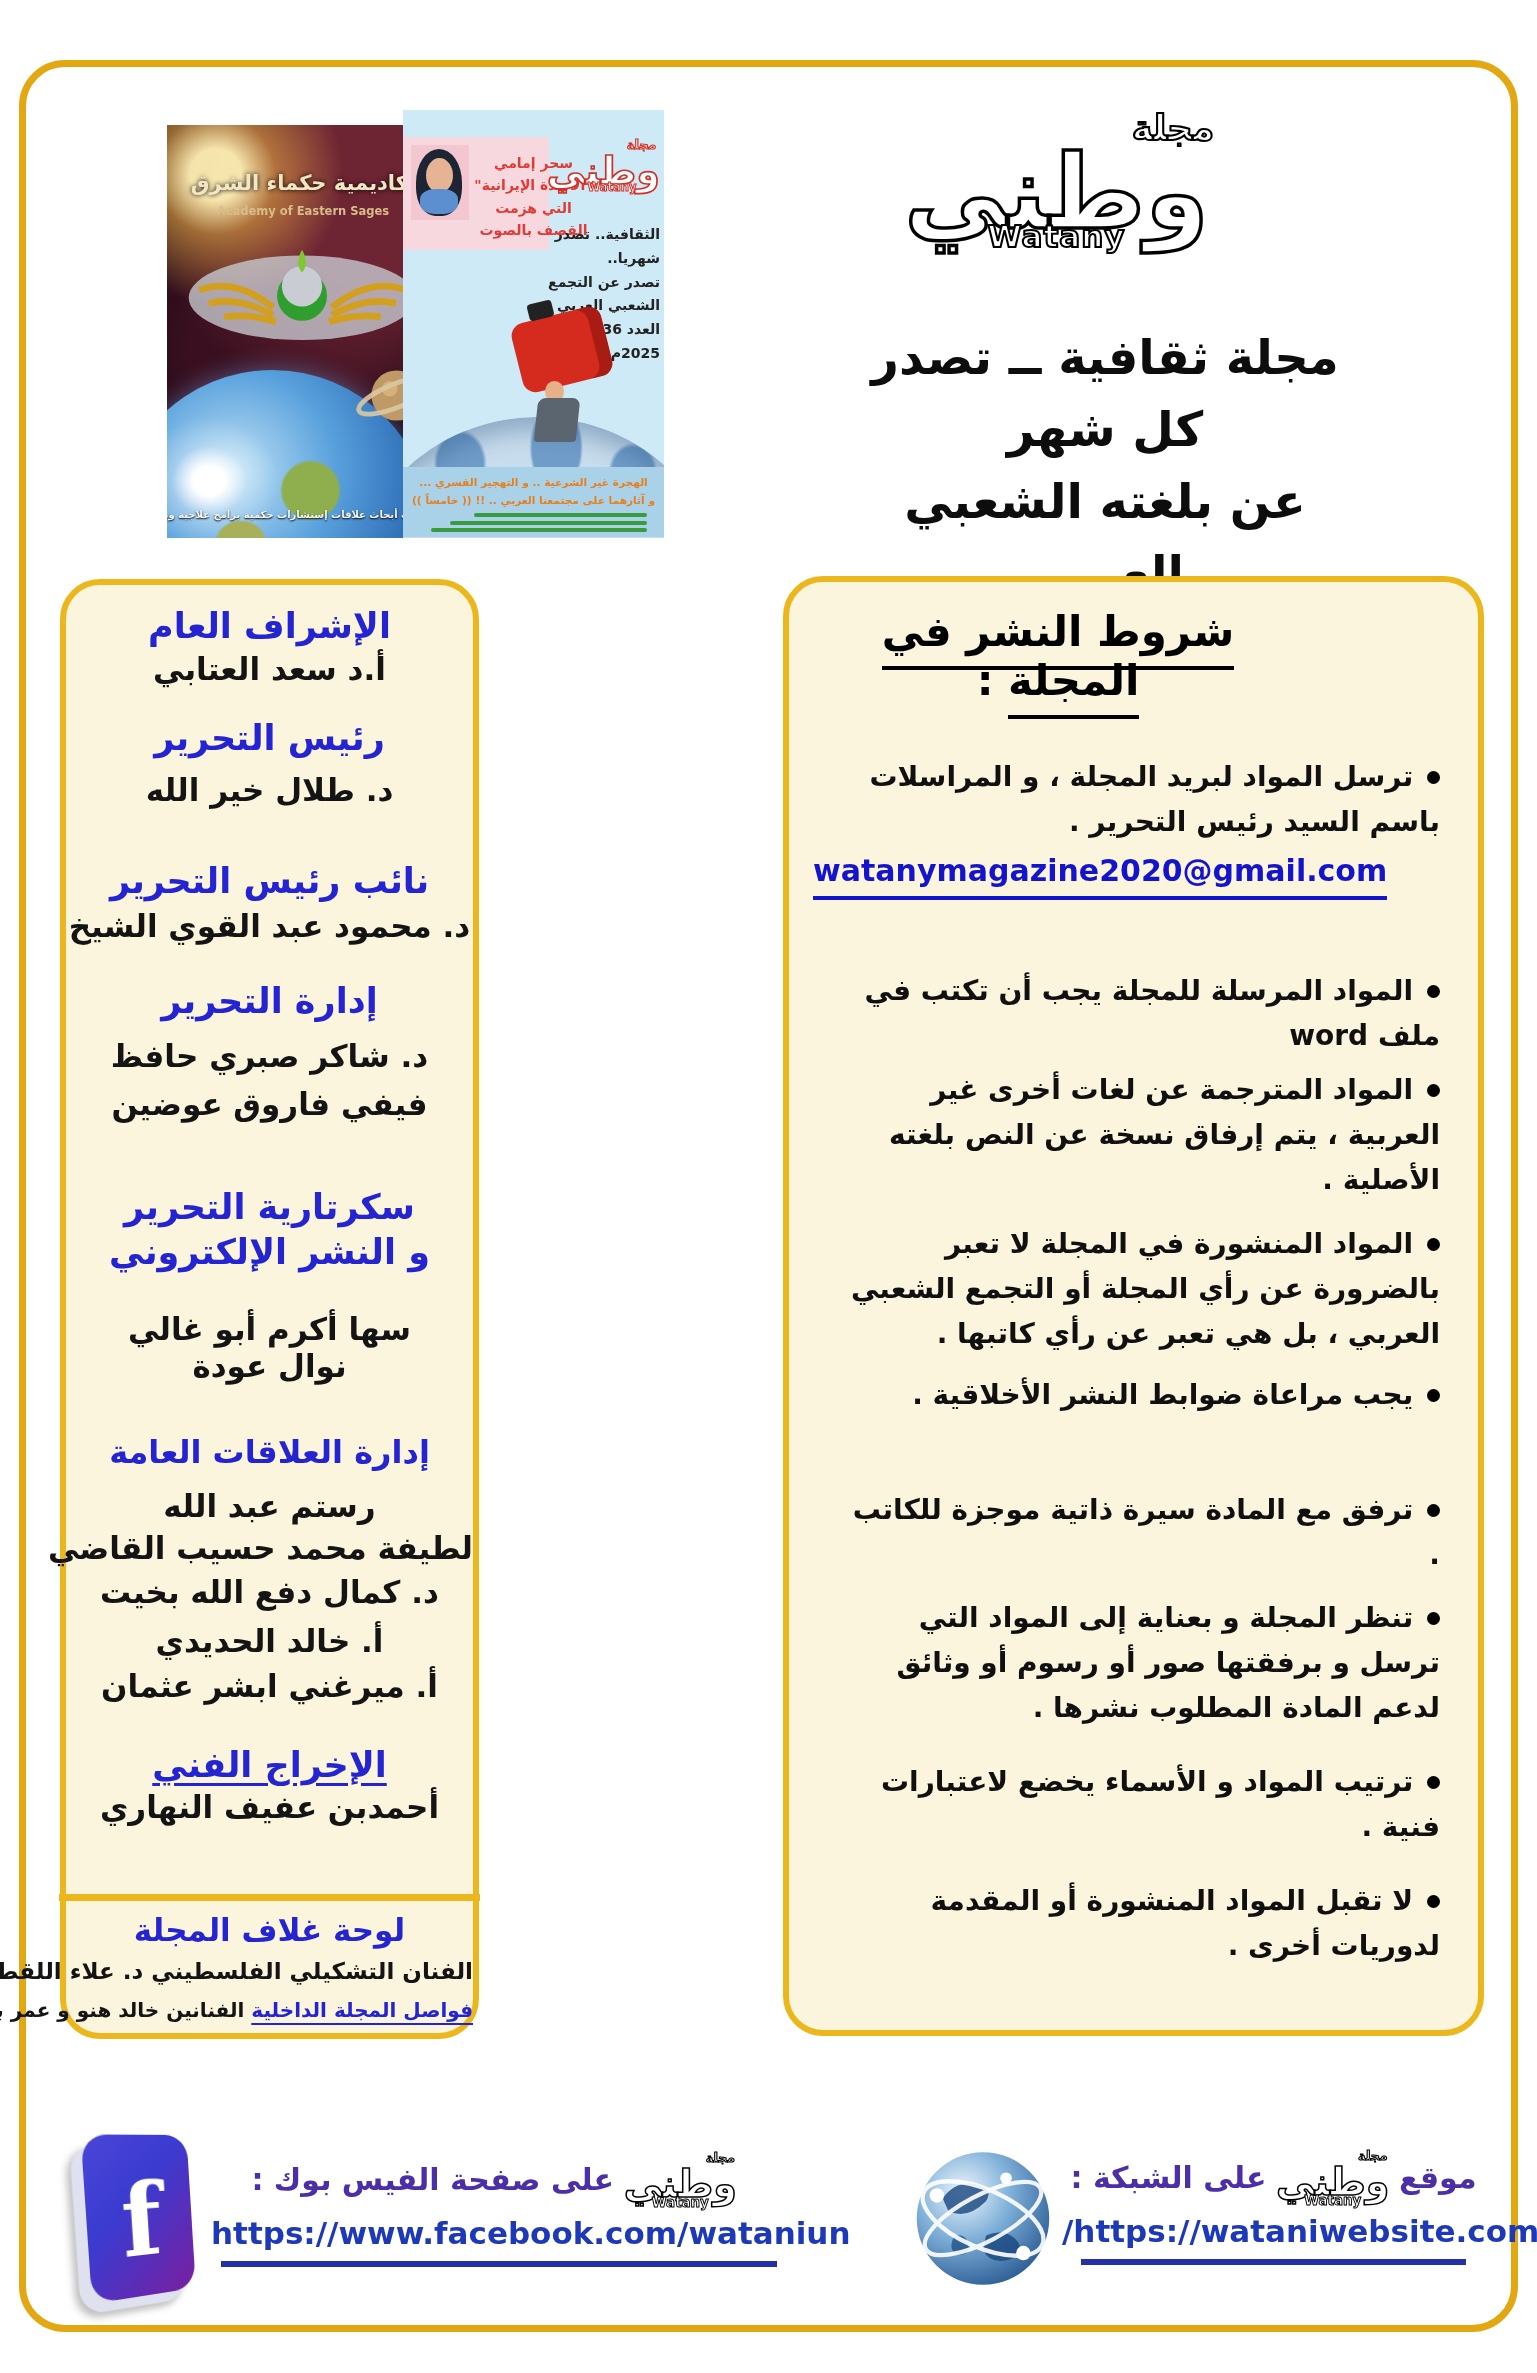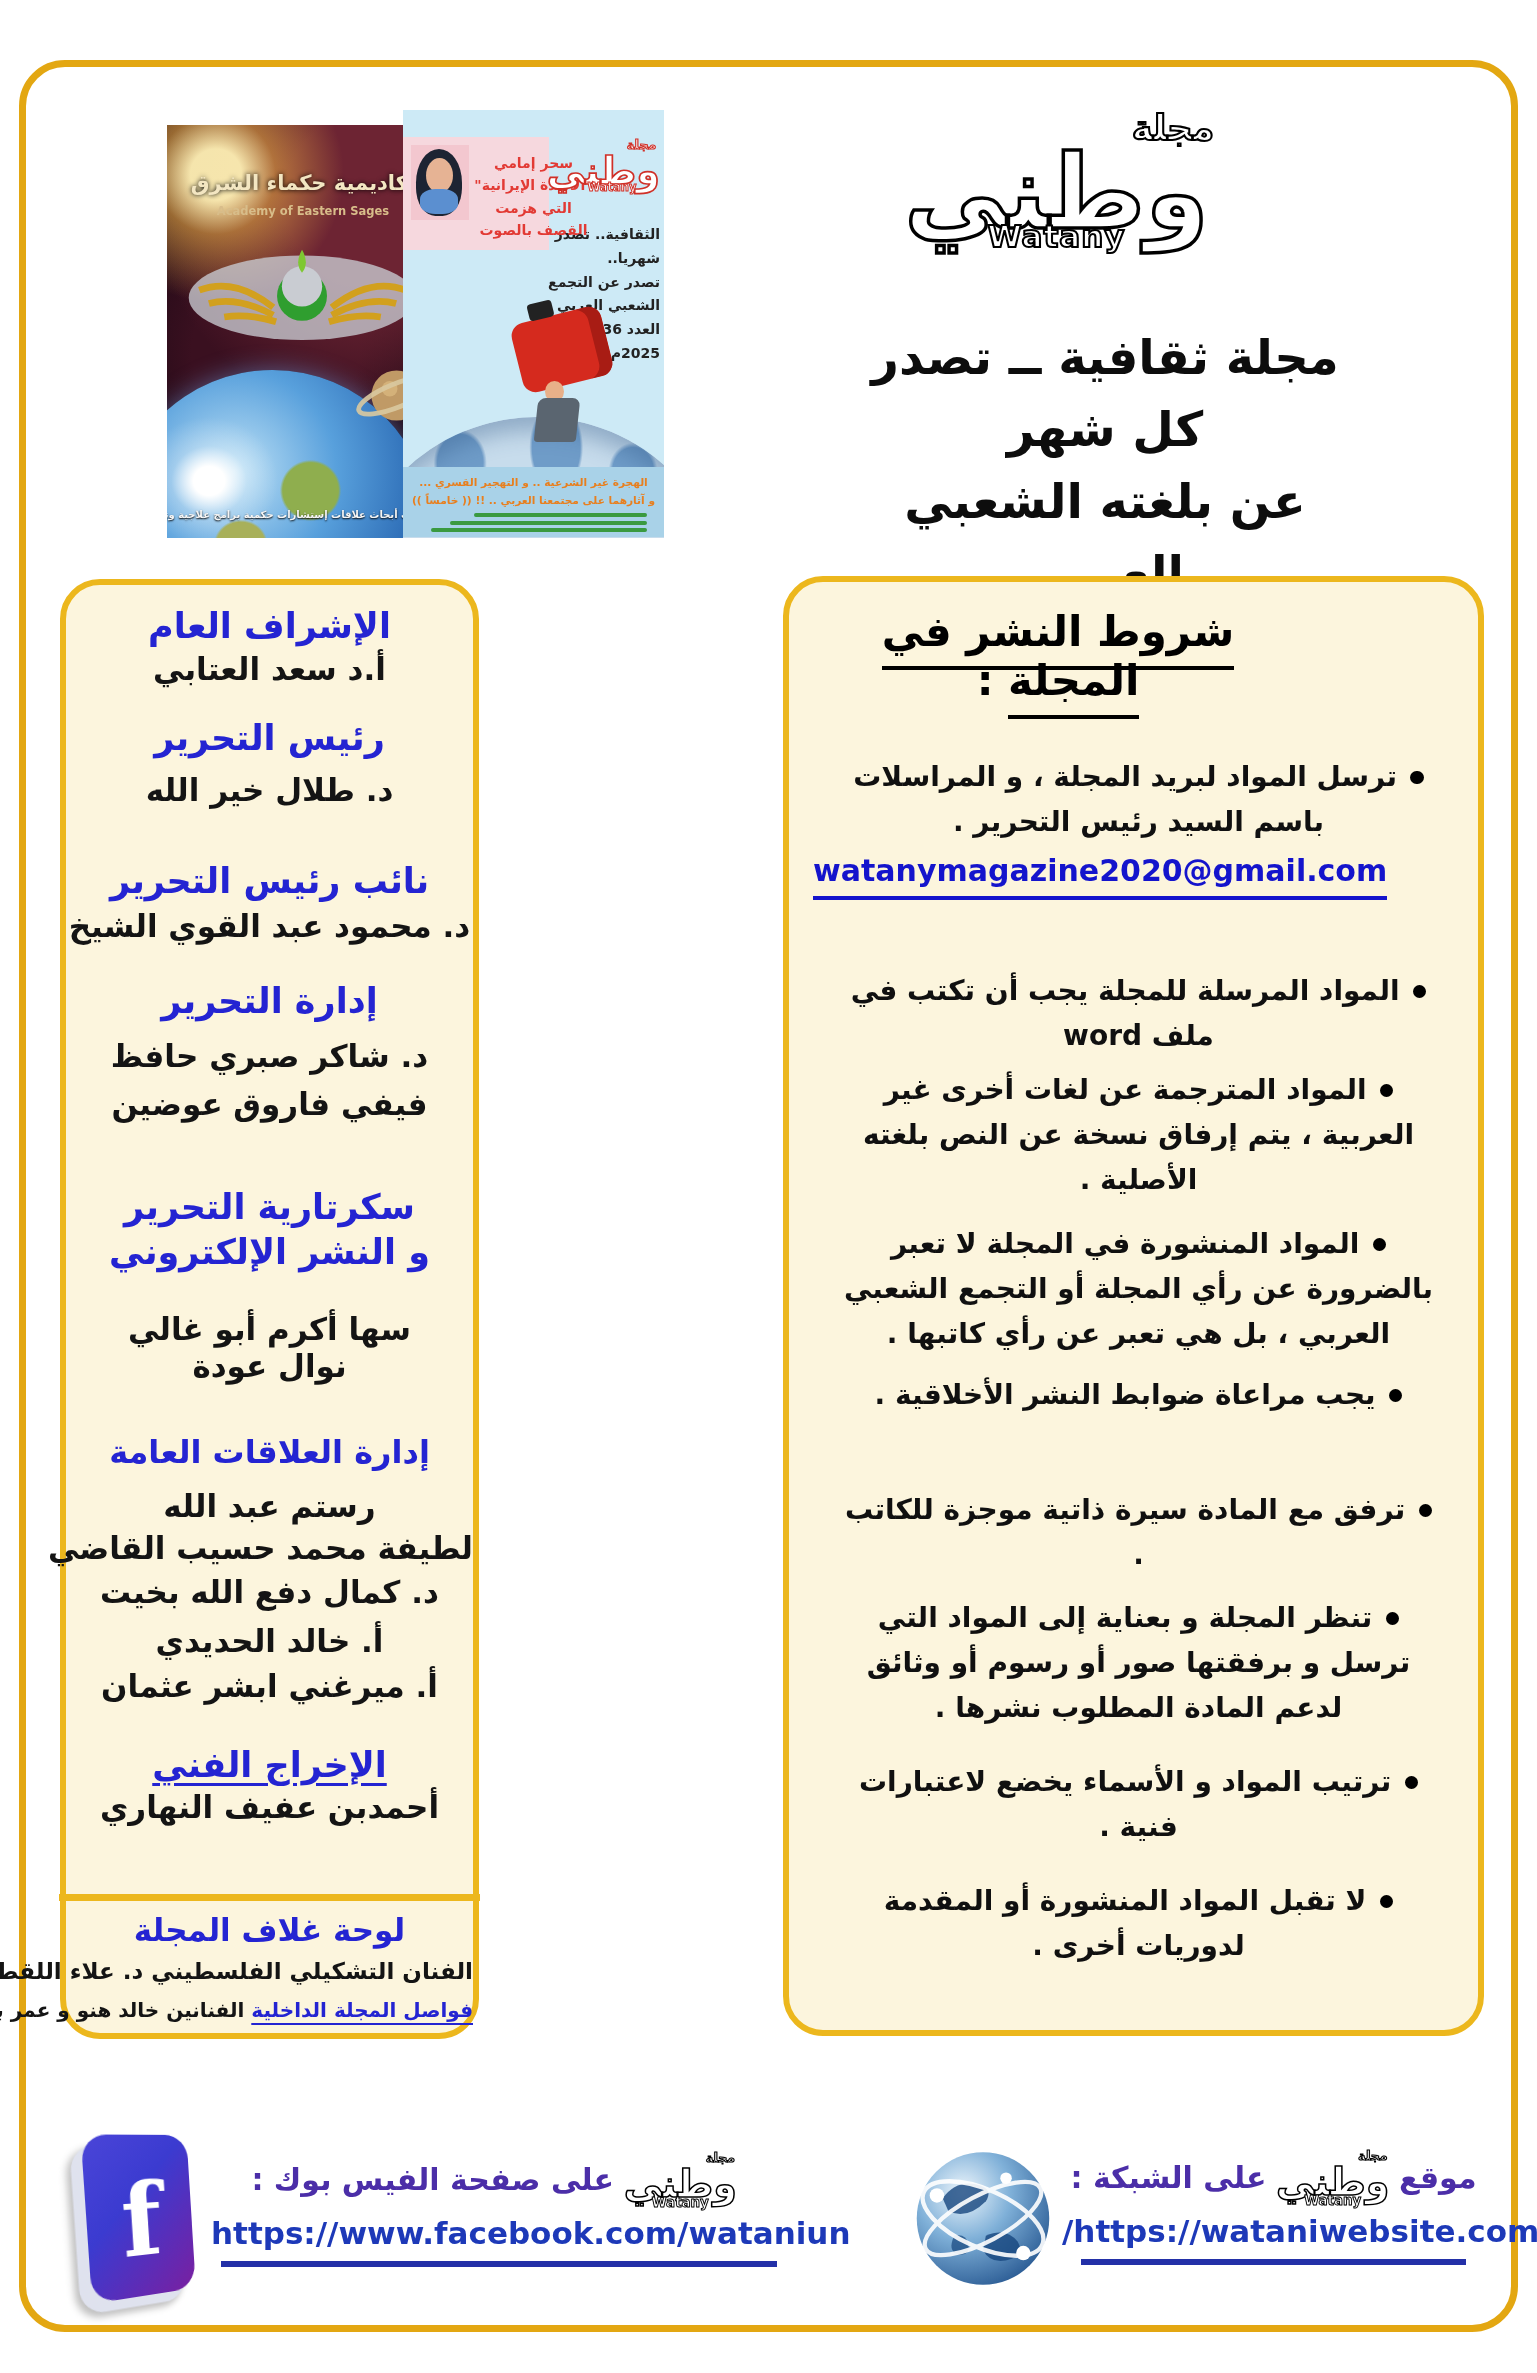--- a/index.html
+++ b/index.html
@@ -100,21 +100,21 @@
      color:#141414;direction:rtl;white-space:nowrap;line-height:1.1;}
   .u{text-decoration:underline;text-underline-offset:5.8px;margin-top:8px;}
   .divider{position:absolute;left:-6.7px;right:-6.7px;height:6.7px;background:#ECB71D;}
   .small-n{font-size:23px;}
   .xsmall-n{font-size:20px;}
 
   
   .rules-title{position:absolute;top:25px;left:29px;width:480px;text-align:center;direction:rtl;
                font-weight:bold;font-size:42px;color:#000;}
   .rules-title .tu{border-bottom:4.8px solid #000;padding-bottom:9.6px;}
-  .rule{position:absolute;left:48px;right:38px;direction:rtl;text-align:center;
+  .rule{position:absolute;left:48px;right:38px;direction:rtl;text-align:right;
         font-weight:bold;font-size:28px;line-height:1.6;color:#101010;}
   .dot{display:inline-block;width:13.4px;height:13.4px;border-radius:50%;background:#000;
        margin-left:13.4px;vertical-align:1.9px;}
   .email-row{position:absolute;left:24px;width:519px;text-align:center;}
   .email-link{font-weight:bold;font-size:30px;color:#1414CC;text-decoration:none;
               border-bottom:4.8px solid #1414CC;padding-bottom:7.7px;cursor:pointer;}
 
   
   .fb-icon{left:85px;top:2135px;width:113px;height:161px;border-radius:25px;cursor:pointer;
     background:linear-gradient(135deg,#4a45d8 0%, #3b3bd0 40%, #7a1fa0 100%);

